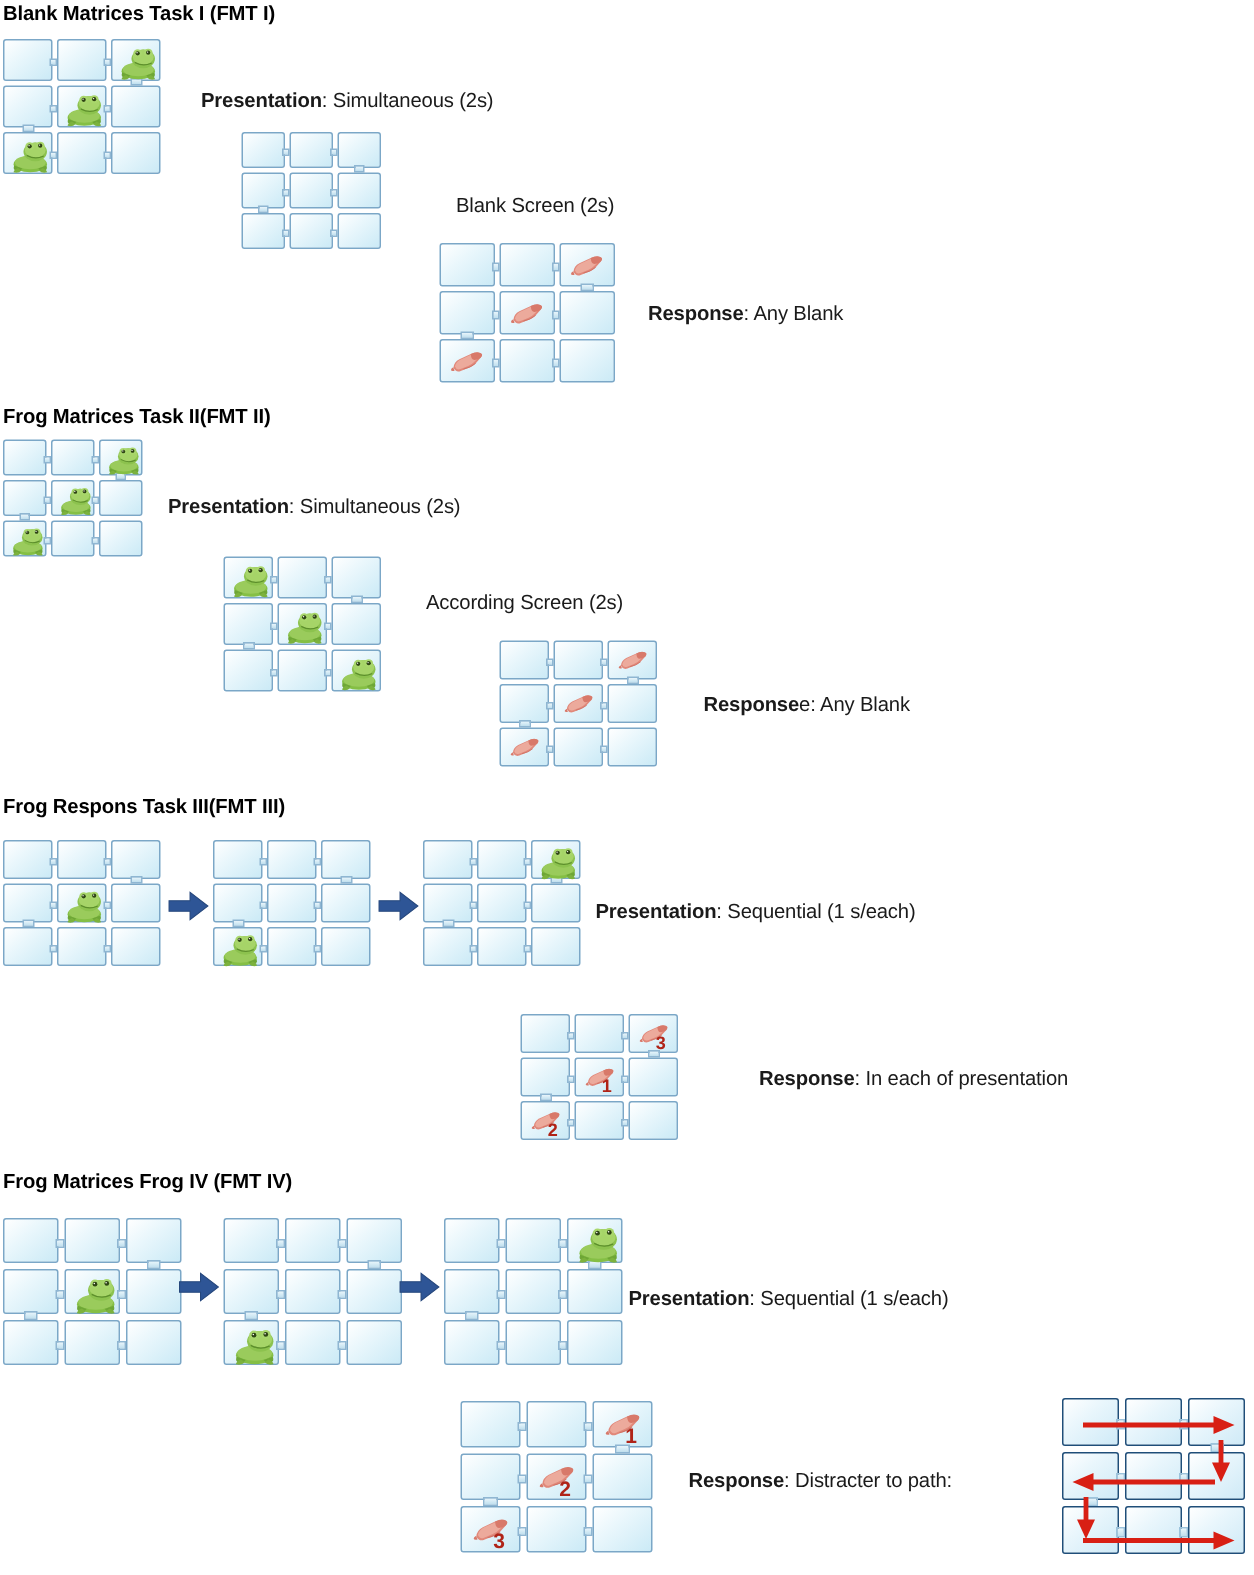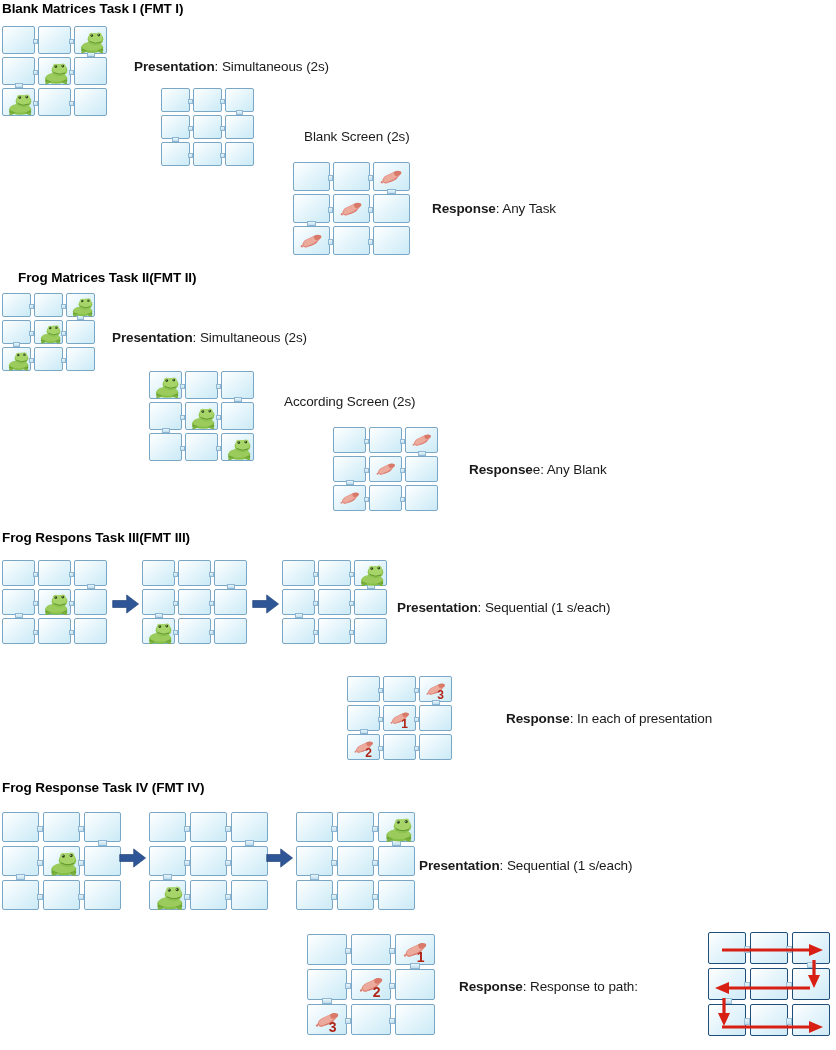--- a/index.html
+++ b/index.html
@@ -208,24 +208,24 @@
         <use href="#sym-hand"></use>
       </svg>
     </div>
     <div class="cell" style="left: 40px; top: 64px; width: 37px; height: 29px;">
       <div class="stub-r" style="right: -4px; top: 12.18px; width: 5px; height: 5.8px;"></div>
     </div>
     <div class="cell" style="left: 80px; top: 64px; width: 37px; height: 29px;"></div>
   </div>
 
 <div class="abs caption" style="left:432px;top:201px;">
-  <b>Response</b><span>: Any Task</span>
-</div>
-
-<div class="abs task-title" style="left:18px;top:270px;">Frog Matrices Task II(FMT II)</div>
+  <b>Response</b><span>: Any Blank</span>
+</div>
+
+<div class="abs task-title" style="left:2px;top:270px;">Frog Matrices Task II(FMT II)</div>
 
 <div class="grid" id="g-t2-stim" style="left: 2px; top: 293px; width: 93px; height: 78px;">
     <div class="cell" style="left: 0px; top: 0px; width: 29px; height: 24px;">
       <div class="stub-r" style="right: -4px; top: 10.08px; width: 5px; height: 5px;"></div>
     </div>
     <div class="cell" style="left: 32px; top: 0px; width: 29px; height: 24px;">
       <div class="stub-r" style="right: -4px; top: 10.08px; width: 5px; height: 5px;"></div>
     </div>
     <div class="cell" style="left: 64px; top: 0px; width: 29px; height: 24px;">
       <div class="stub-b" style="bottom: -4px; left: 10.44px; width: 7px; height: 5px;"></div>
@@ -475,21 +475,21 @@
     <div class="cell" style="left: 36px; top: 58px; width: 33px; height: 26px;">
       <div class="stub-r" style="right: -4px; top: 10.92px; width: 5px; height: 5.2px;"></div>
     </div>
     <div class="cell" style="left: 72px; top: 58px; width: 33px; height: 26px;"></div>
   </div>
 
 <div class="abs caption" style="left:506px;top:711px;">
   <b>Response</b><span>: In each of presentation</span>
 </div>
 
-<div class="abs task-title" style="left:2px;top:780px;">Frog Response Task IV (FMT IV)</div>
+<div class="abs task-title" style="left:2px;top:780px;">Frog Matrices Frog IV (FMT IV)</div>
 
 <div class="grid" id="g-t4-s1" style="left: 2px; top: 812px; width: 119px; height: 98px;">
     <div class="cell" style="left: 0px; top: 0px; width: 37px; height: 30px;">
       <div class="stub-r" style="right: -5px; top: 12.6px; width: 6px; height: 6px;"></div>
     </div>
     <div class="cell" style="left: 41px; top: 0px; width: 37px; height: 30px;">
       <div class="stub-r" style="right: -5px; top: 12.6px; width: 6px; height: 6px;"></div>
     </div>
     <div class="cell" style="left: 82px; top: 0px; width: 37px; height: 30px;">
       <div class="stub-b" style="bottom: -5px; left: 13.32px; width: 8.88px; height: 6px;"></div>
@@ -615,21 +615,21 @@
       </svg>
       <div class="num" style="font-size: 14px; left: 20.8px; top: 14.88px;">3</div>
     </div>
     <div class="cell" style="left: 44px; top: 70px; width: 40px; height: 31px;">
       <div class="stub-r" style="right: -5px; top: 13.02px; width: 6px; height: 6.2px;"></div>
     </div>
     <div class="cell" style="left: 88px; top: 70px; width: 40px; height: 31px;"></div>
   </div>
 
 <div class="abs caption" style="left:459px;top:979px;">
-  <b>Response</b><span>: Response to path:</span>
+  <b>Response</b><span>: Distracter to path:</span>
 </div>
 
 <div class="grid" id="g-t4-path" style="left: 708px; top: 932px; width: 122px; height: 104px;">
     <div class="cell dark" style="left: 0px; top: 0px; width: 38px; height: 32px;">
       <div class="stub-r" style="right: -5px; top: 13.44px; width: 6px; height: 6.4px;"></div>
     </div>
     <div class="cell dark" style="left: 42px; top: 0px; width: 38px; height: 32px;">
       <div class="stub-r" style="right: -5px; top: 13.44px; width: 6px; height: 6.4px;"></div>
     </div>
     <div class="cell dark" style="left: 84px; top: 0px; width: 38px; height: 32px;">

